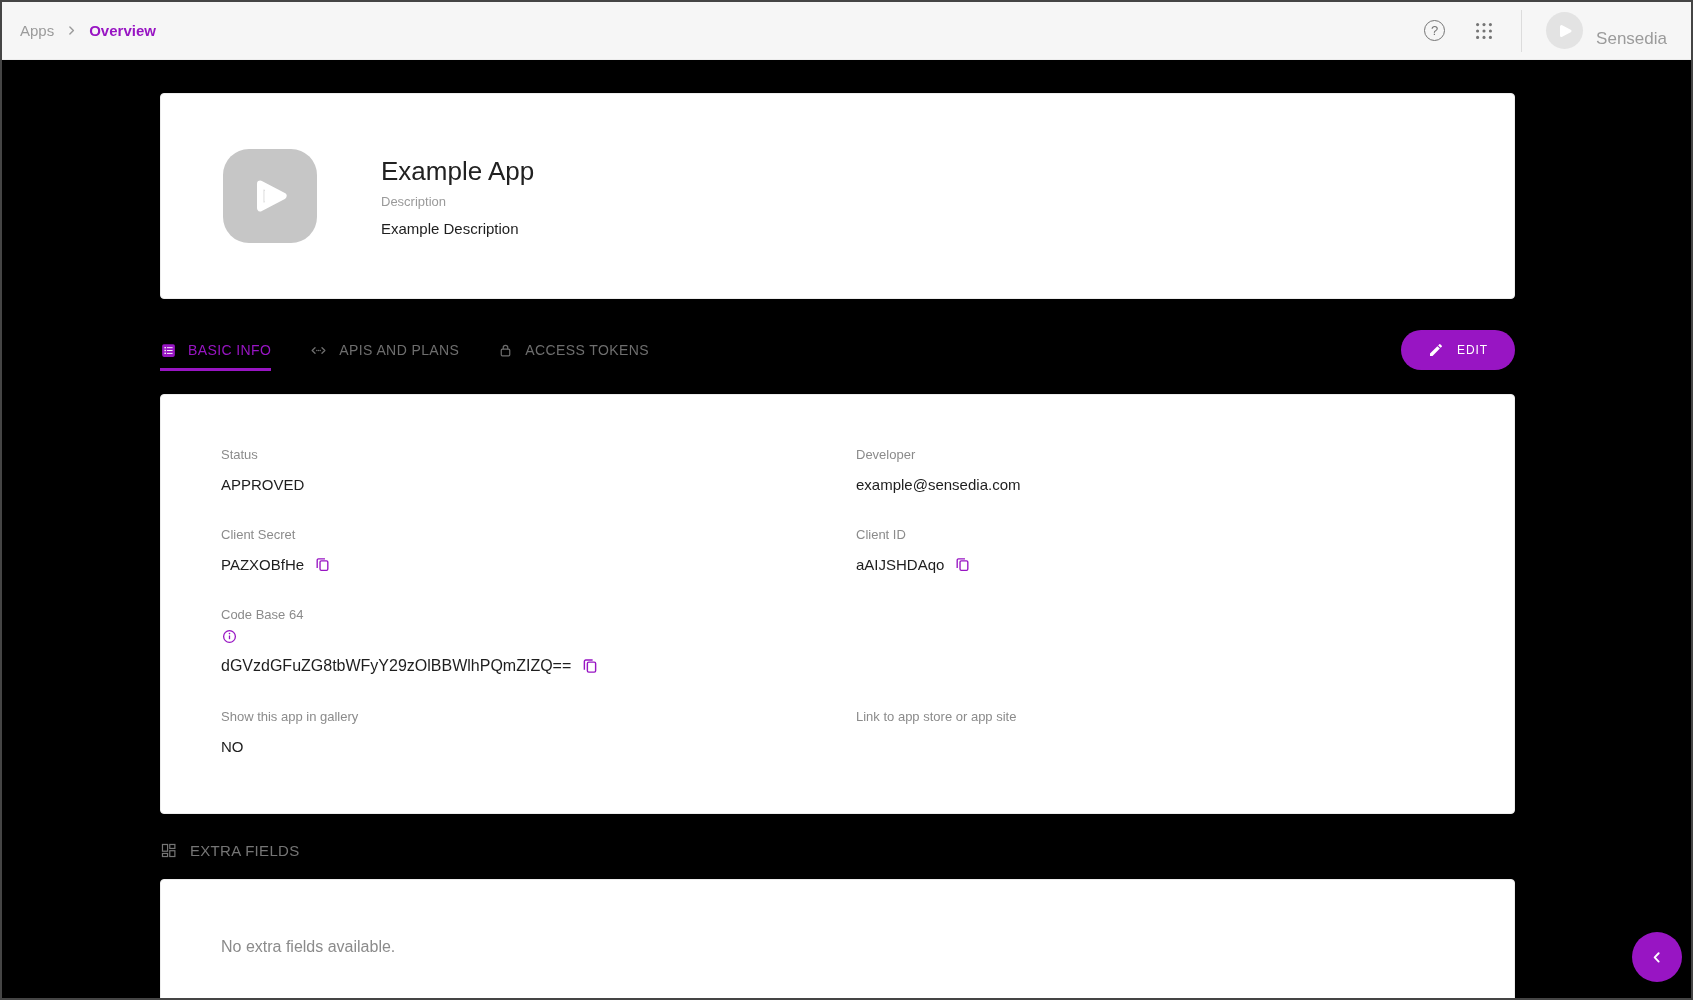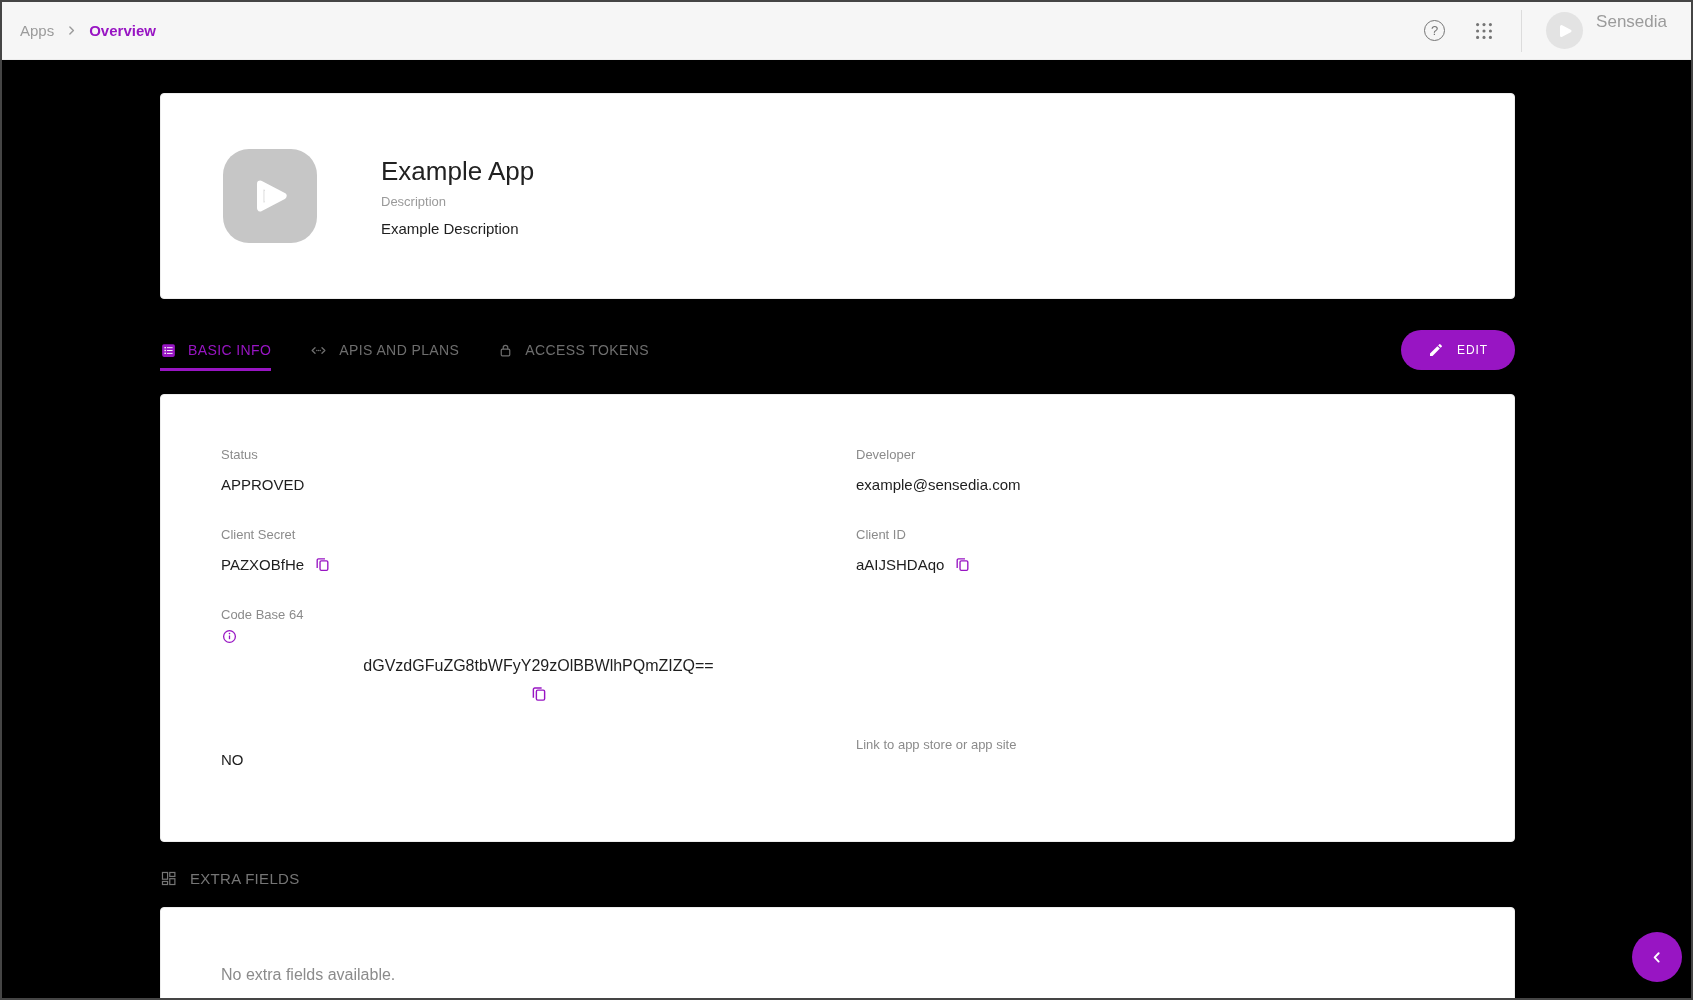--- a/index.html
+++ b/index.html
@@ -17,21 +17,21 @@
   .breadcrumb{ display:flex; align-items:center; gap:11px; font-size:15px;}
   .crumb-parent{ color:#9b9b9b; cursor:pointer;}
   .crumb-current{ color:var(--accent); font-weight:700;}
   .bc-chevron{ display:flex; align-items:center;}
   .topbar-spacer{ flex:1; }
   .topbar-icons{ display:flex; align-items:center; gap:28px; margin-right:26px;}
   .icon-btn{ background:none; border:none; cursor:pointer; display:flex; align-items:center; justify-content:center;}
   .help-circle{ width:21px; height:21px; border:1.5px solid #757575; border-radius:50%;
     display:flex; align-items:center; justify-content:center; font-size:13px; color:#757575;}
   .v-divider{ width:1px; height:42px; background:#dcdcdc; margin-right:24px;}
-  .account{ display:flex; align-items:flex-start; gap:13px; cursor:pointer;}
+  .account{ display:flex; align-items:flex-end; gap:13px; cursor:pointer;}
   .avatar{ width:37px; height:37px; border-radius:50%; background:#e3e3e3;
     display:flex; align-items:center; justify-content:center;}
   .brand-name{ font-size:17px; color:#9b9b9b;}
 
   
   .page{ padding:33px 176px 0 158px; }
 
   .card{ background:#fff; border:1px solid #ededed; border-radius:4px;
     box-shadow:0 1px 2px rgba(0,0,0,.04); }
 
@@ -58,21 +58,21 @@
 
   
   .info-card{ margin-top:23px; padding:52px 0 58px 60px;}
   .field-grid{ display:grid; grid-template-columns:635px 1fr; row-gap:34px;}
   .field-label{ font-size:13px; color:#8b8b8b;}
   .field-value{ margin-top:13px; font-size:15px; color:#1e1e1e;
     display:flex; align-items:center; gap:10px; min-height:18px;}
   .field-value.mono-ish{ font-size:16px;}
   .copy-btn{ background:none; border:none; cursor:pointer; display:flex; align-items:center; padding:0;}
   .info-i{ margin-top:6px; background:none; border:none; padding:0; cursor:pointer; display:flex; width:18px;}
-  .code-value{ margin-top:12px;flex-direction:column;}
+  .code-value{ margin-top:12px;}
 
   
   .section-header{ display:flex; align-items:center; gap:13px; margin-top:28px;
     color:#757575; font-size:15px; font-weight:500; letter-spacing:.3px;}
   .empty-card{ margin-top:20px; height:160px; border-radius:4px 4px 0 0;
     padding:58px 0 0 60px; color:#8b8b8b; font-size:16px;}
 
   
   .fab{ position:absolute; right:9px; bottom:16px; width:50px; height:50px;
     border-radius:50%; background:var(--accent); border:none; cursor:pointer;
@@ -239,20 +239,21 @@
                 <path d="M15.5 4H6.3A1.8 1.8 0 0 0 4.5 5.8V17" fill="none" stroke="var(--accent)" stroke-width="1.9"></path>
                 <rect x="8.5" y="6.8" width="11" height="13.4" rx="1.8" fill="none" stroke="var(--accent)" stroke-width="1.9"></rect>
               </svg>
             </button>
           </div>
         </div>
 
         <div class="field"></div>
 
         <div class="field">
+          <div class="field-label">Show this app in gallery</div>
           <div class="field-value">NO</div>
         </div>
 
         <div class="field">
           <div class="field-label">Link to app store or app site</div>
           <div class="field-value"></div>
         </div>
 
       </div>
     </div>

